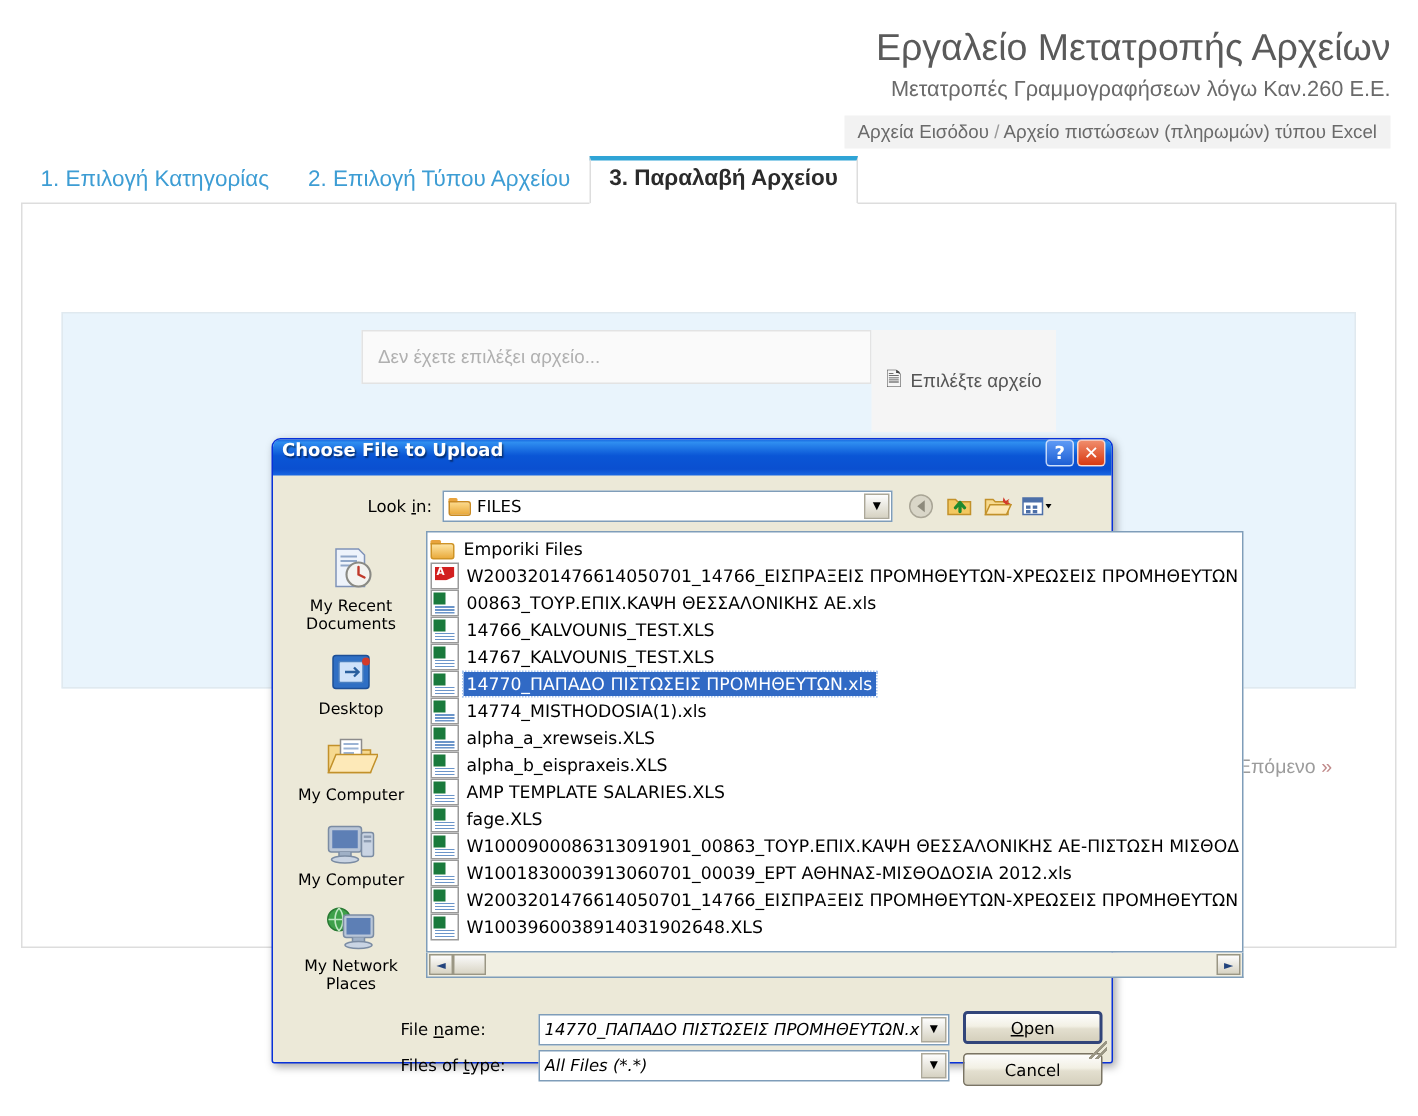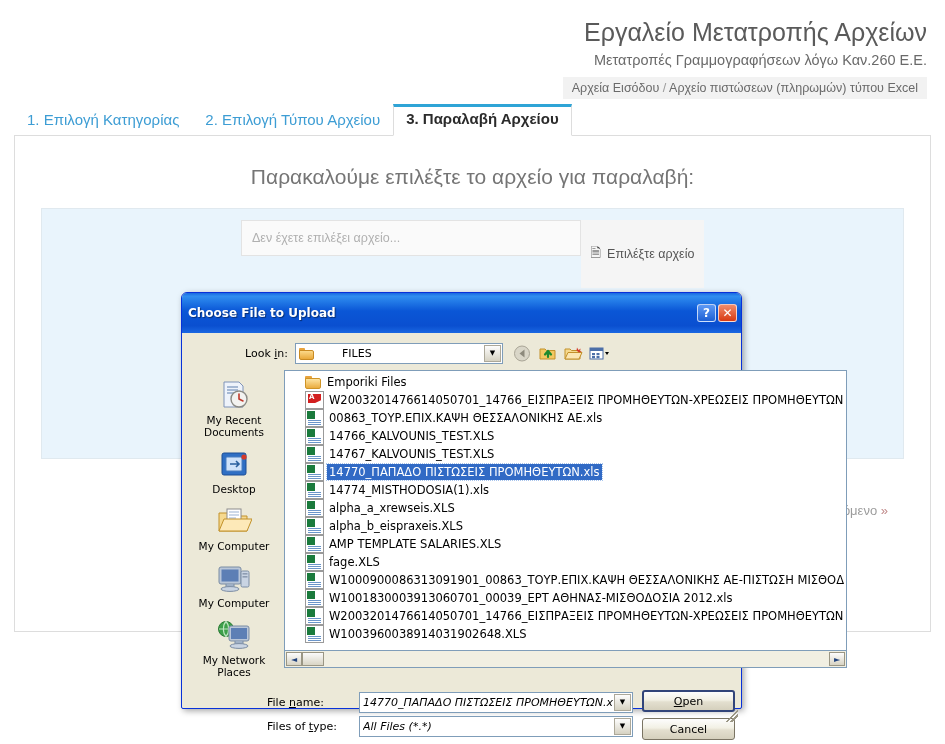--- a/index.html
+++ b/index.html
@@ -193,25 +193,25 @@
     width: 561px; height: 417px;
     background: #ece9d8;
     border: 1px solid #0831d9;
     border-radius: 6px 6px 2px 2px;
     box-sizing: border-box;
     box-shadow: 2px 2px 6px rgba(0,0,0,.35);
     font-family: "DejaVu Sans", sans-serif;
     z-index: 20;
   }
   .xp-titlebar {
-    height: 40px;
+    height: 24px;
     background: linear-gradient(180deg,#1868e0 0%,#2f8ef0 8%,#0a56d6 45%,#0a4fd0 82%,#1a67e2 100%);
     border-radius: 5px 5px 0 0;
     display: flex;
-    align-items: center;
+    align-items: flex-start;
     padding: 0 4px 0 6px;
     box-sizing: border-box;
   }
   .xp-title {
     color: #ffffff;
     font-size: 12px;
     font-weight: bold;
     flex: 1;
     text-shadow: 1px 1px 1px rgba(0,0,0,.45);
     font-family: "DejaVu Sans", sans-serif;
@@ -270,21 +270,21 @@
   .combo .cbarrow {
     width: 17px; height: 17px;
     margin: 1px;
     background: linear-gradient(180deg,#fdfdfd,#d6d2c2);
     border: 1px solid #aca899;
     box-sizing: border-box;
     display: flex; align-items: center; justify-content: center;
     font-size: 7px; color: #000;
     cursor: pointer;
   }
-  .lookin-combo { width: 208px; gap: 24px; }
+  .lookin-combo { width: 300px; }
   .folder-ico {
     width: 15px; height: 13px;
     margin-right: 4px;
     position: relative;
     flex: none;
   }
   .folder-ico::before {
     content: "";
     position: absolute; left: 0; top: 1px;
     width: 6px; height: 3px;
@@ -331,21 +331,21 @@
 
   .filelist-wrap { flex: 1; margin-left: 4px; }
   .filelist {
     background: #ffffff;
     border: 1px solid #7f9db9;
     height: 281px;
     box-sizing: border-box;
     overflow: hidden;
     position: relative;
   }
-  .fl-inner { padding: 2px 0 0 18px; }
+  .fl-inner { padding: 2px 0 0 0; }
   .frow {
     display: flex;
     align-items: center;
     height: 18px;
     white-space: nowrap;
     font-size: 11.5px;
     color: #000;
     padding-left: 2px;
     cursor: default;
   }
@@ -494,21 +494,20 @@
     </div>
   </div>
 
   <div class="tabs">
     <div class="tab">1. Επιλογή Κατηγορίας</div>
     <div class="tab">2. Επιλογή Τύπου Αρχείου</div>
     <div class="tab active">3. Παραλαβή Αρχείου</div>
   </div>
 
   <div class="content-panel">
-    <div class="content-heading">Παρακαλούμε επιλέξτε το αρχείο για παραλαβή:</div>
 
     <div class="upload-box">
       <div class="file-row">
         <div class="fake-input">Δεν έχετε επιλέξει αρχείο...</div>
         <div class="browse-btn">
           <span class="doc-icon">🗎</span>
           <span>Επιλέξτε αρχείο</span>
         </div>
       </div>
     </div>

